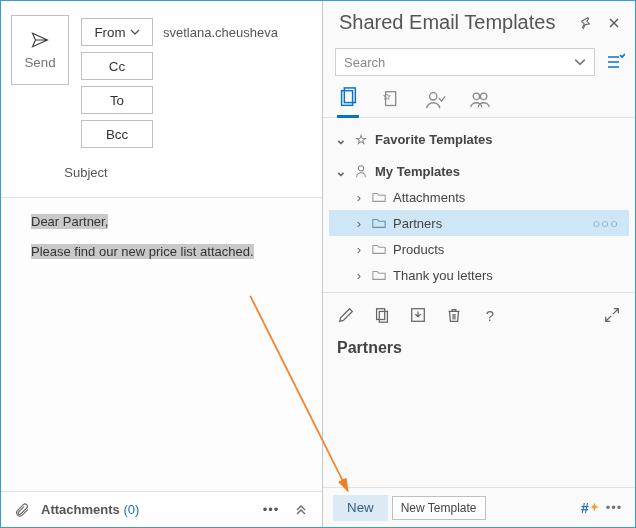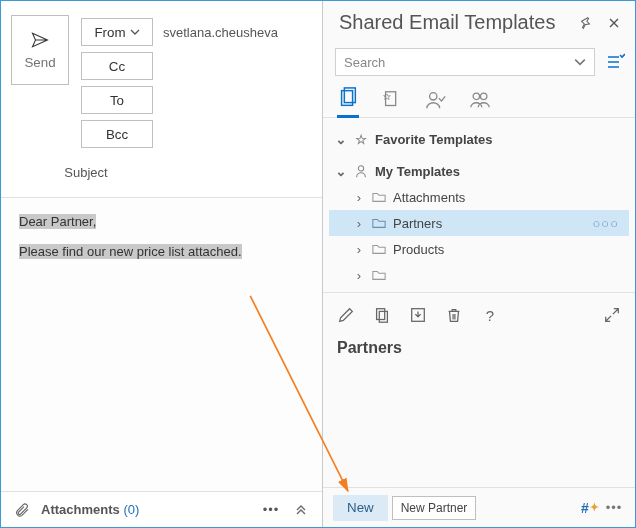--- a/index.html
+++ b/index.html
@@ -16,21 +16,21 @@
   .fields { margin-left:12px; flex:1; }
   .frow { display:flex; align-items:center; height:34px; }
   .fbtn { width:72px; height:28px; border:1px solid #bfbfbf; background:#fff; display:flex; align-items:center; justify-content:center; gap:4px; color:#333; }
   .fval { flex:1; padding-left:10px; color:#555; white-space:nowrap; overflow:hidden; }
   .chev { width:10px; height:10px; }
   .subject-row { display:flex; align-items:center; height:34px; margin-top:4px; }
   .subject-row .lbl { width:150px; text-align:center; color:#555; }
   .divider { height:1px; background:#e0e0e0; margin:8px 0 0 0; }
   .body-area { flex:1; padding:14px 14px 0 14px; background:#fdfdfd; }
   .hl { background:#c9c9c9; display:inline; }
-  .body-area p { margin:0 0 10px 4px; line-height:20px; }
+  .body-area p { margin:0 0 10px 16px; line-height:20px; }
   .compose-footer { height:36px; border-top:1px solid #e0e0e0; display:flex; align-items:center; padding:0 10px; gap:8px; color:#555; }
   .compose-footer .spacer { flex:1; }
   .icbtn { display:flex; align-items:center; justify-content:center; width:22px; height:22px; color:#555; }
 
   
   .tpl { flex:1; display:flex; flex-direction:column; background:#fafafa; }
   .tpl-title { display:flex; align-items:center; padding:6px 10px 4px 12px; }
   .tpl-title h1 { font-size:20px; font-weight:400; color:#555; margin:4px; flex:1; }
   .tpl-title .wicons { display:flex; gap:6px; color:#555; }
   .searchrow { display:flex; align-items:center; padding:6px 10px 8px 12px; gap:10px; }
@@ -248,20 +248,21 @@
           </span>
         <span class="lbl">Products</span>
       </div>
       <div class="tnode indent1">
         <span class="arrow">›</span>
         <span class="nic">
             <svg viewBox="0 0 16 16" width="14" height="14">
               <path fill="none" stroke="#999" stroke-width="1.2" d="M1 4h5l2 2h7v7H1z"></path>
             </svg>
           </span>
+        <span class="lbl">Thank you letters</span>
       </div>
     </div>
 
     <div class="preview">
       <div class="pv-tools">
         <span class="icbtn">
             <svg viewBox="0 0 20 20">
               <path fill="none" stroke="#666" stroke-width="1.4" d="M3 17l1-4 10-10 3 3-10 10-4 1z"></path>
             </svg>
           </span>
@@ -291,21 +292,21 @@
           </span>
       </div>
       <div class="pv-title">Partners</div>
     </div>
 
     <div class="tpl-footer">
       <button class="newbtn">
         <span>New</span>
       </button>
       <div class="tooltip">
-        <span>New Partner</span>
+        <span>New Template</span>
       </div>
       <span class="spacer"></span>
       <span class="hash">#<sup>✦</sup></span>
       <span class="icbtn" style="letter-spacing:1px;color:#777;">•••</span>
     </div>
   </div>
 
   <svg class="annot" viewBox="0 0 636 528">
     <defs>
         <marker id="ah" markerWidth="10" markerHeight="10" refX="8" refY="3" orient="auto">

